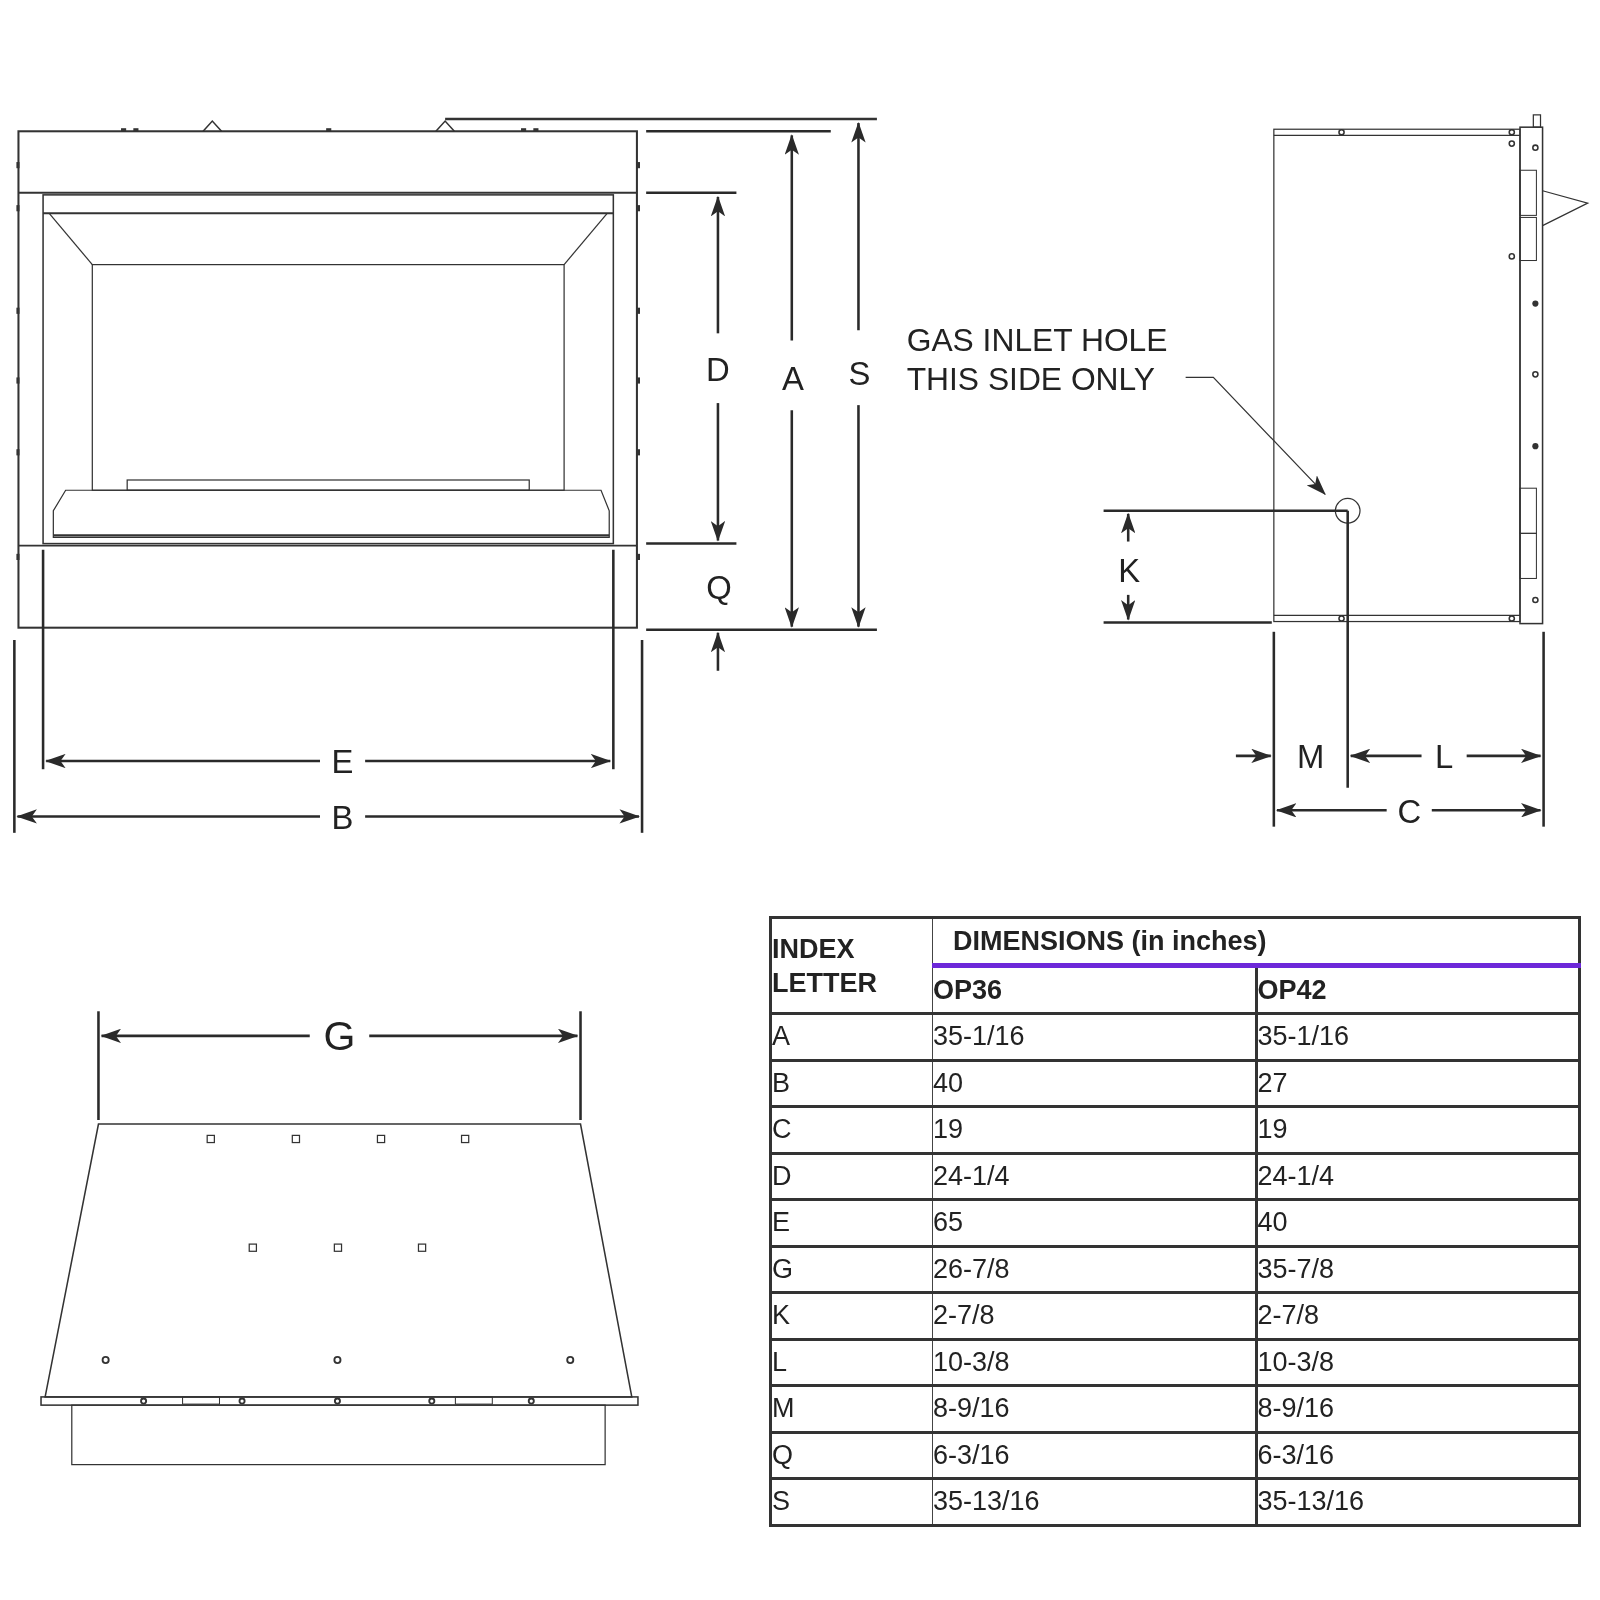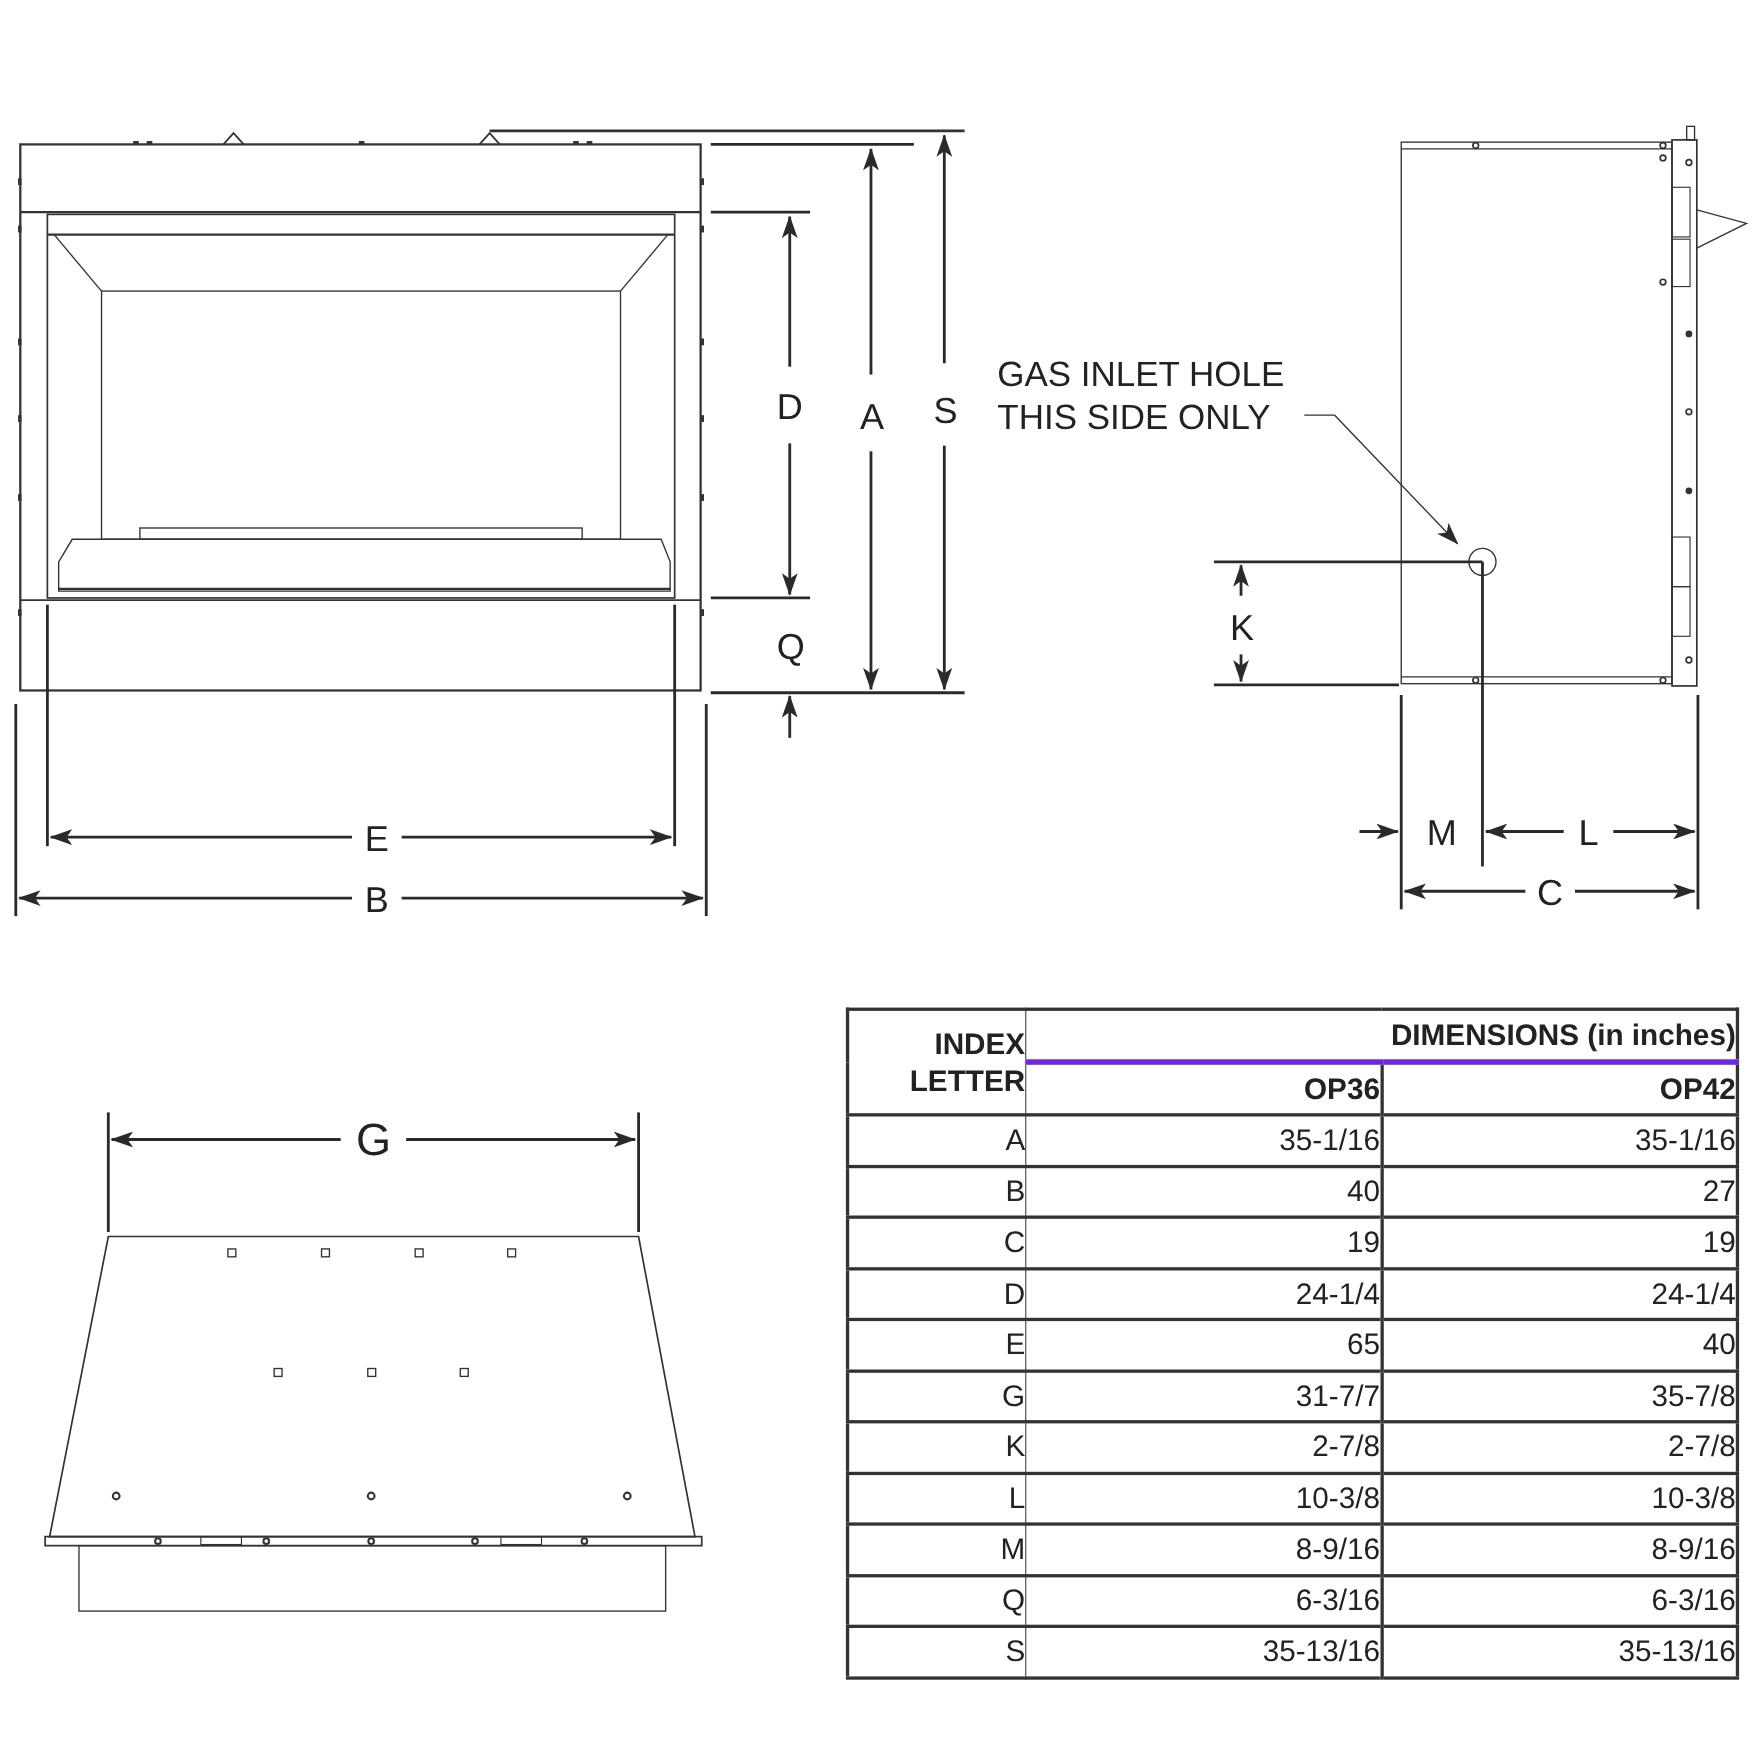--- a/index.html
+++ b/index.html
@@ -5,21 +5,21 @@
     html, body { margin: 0; padding: 0; background: #ffffff; }
     body { width: 1600px; height: 1600px; position: relative; overflow: hidden; font-family: "Liberation Sans", sans-serif; color: #222; }
     #drawing { position: absolute; left: 0; top: 0; width: 1600px; height: 1600px; }
     .lbl { font-family: "Liberation Sans", sans-serif; fill: #222; }
     .dimtbl {
       position: absolute; left: 769px; top: 916px; width: 812px;
       border-collapse: collapse; border: 3px solid #333;
       font-family: "Liberation Sans", sans-serif; color: #222;
       table-layout: fixed;
     }
-    .dimtbl th, .dimtbl td { border-left: 1.5px solid #444; border-right: 1.5px solid #444; text-align: right; padding: 0; }
+    .dimtbl th, .dimtbl td { border-left: 1.5px solid #444; border-right: 1.5px solid #444; text-align: left; padding: 0; }
     .dimtbl tr { border-bottom: 3px solid #333; }
     .dimtbl th { font-weight: bold; font-size: 27px; }
     .dimtbl td { font-size: 27px; height: 43.5px; }
     .dimtbl th.idx { width: 160px; line-height: 34px; height: 92px; }
     .dimtbl th.grp { height: 44px; padding-left: 20px; }
     .dimtbl th.mdl { height: 44px; border-top: 5px solid #6d28d9; }
     .dimtbl td.col-mid { border-right: 3px solid #333; }
     .dimtbl th.col-mid { border-right: 3px solid #333; }
   </style>
 </head>
@@ -240,21 +240,21 @@
         <td class="col-mid">24-1/4</td>
         <td>24-1/4</td>
       </tr>
       <tr>
         <td>E</td>
         <td class="col-mid">65</td>
         <td>40</td>
       </tr>
       <tr>
         <td>G</td>
-        <td class="col-mid">31-7/7</td>
+        <td class="col-mid">26-7/8</td>
         <td>35-7/8</td>
       </tr>
       <tr>
         <td>K</td>
         <td class="col-mid">2-7/8</td>
         <td>2-7/8</td>
       </tr>
       <tr>
         <td>L</td>
         <td class="col-mid">10-3/8</td>

